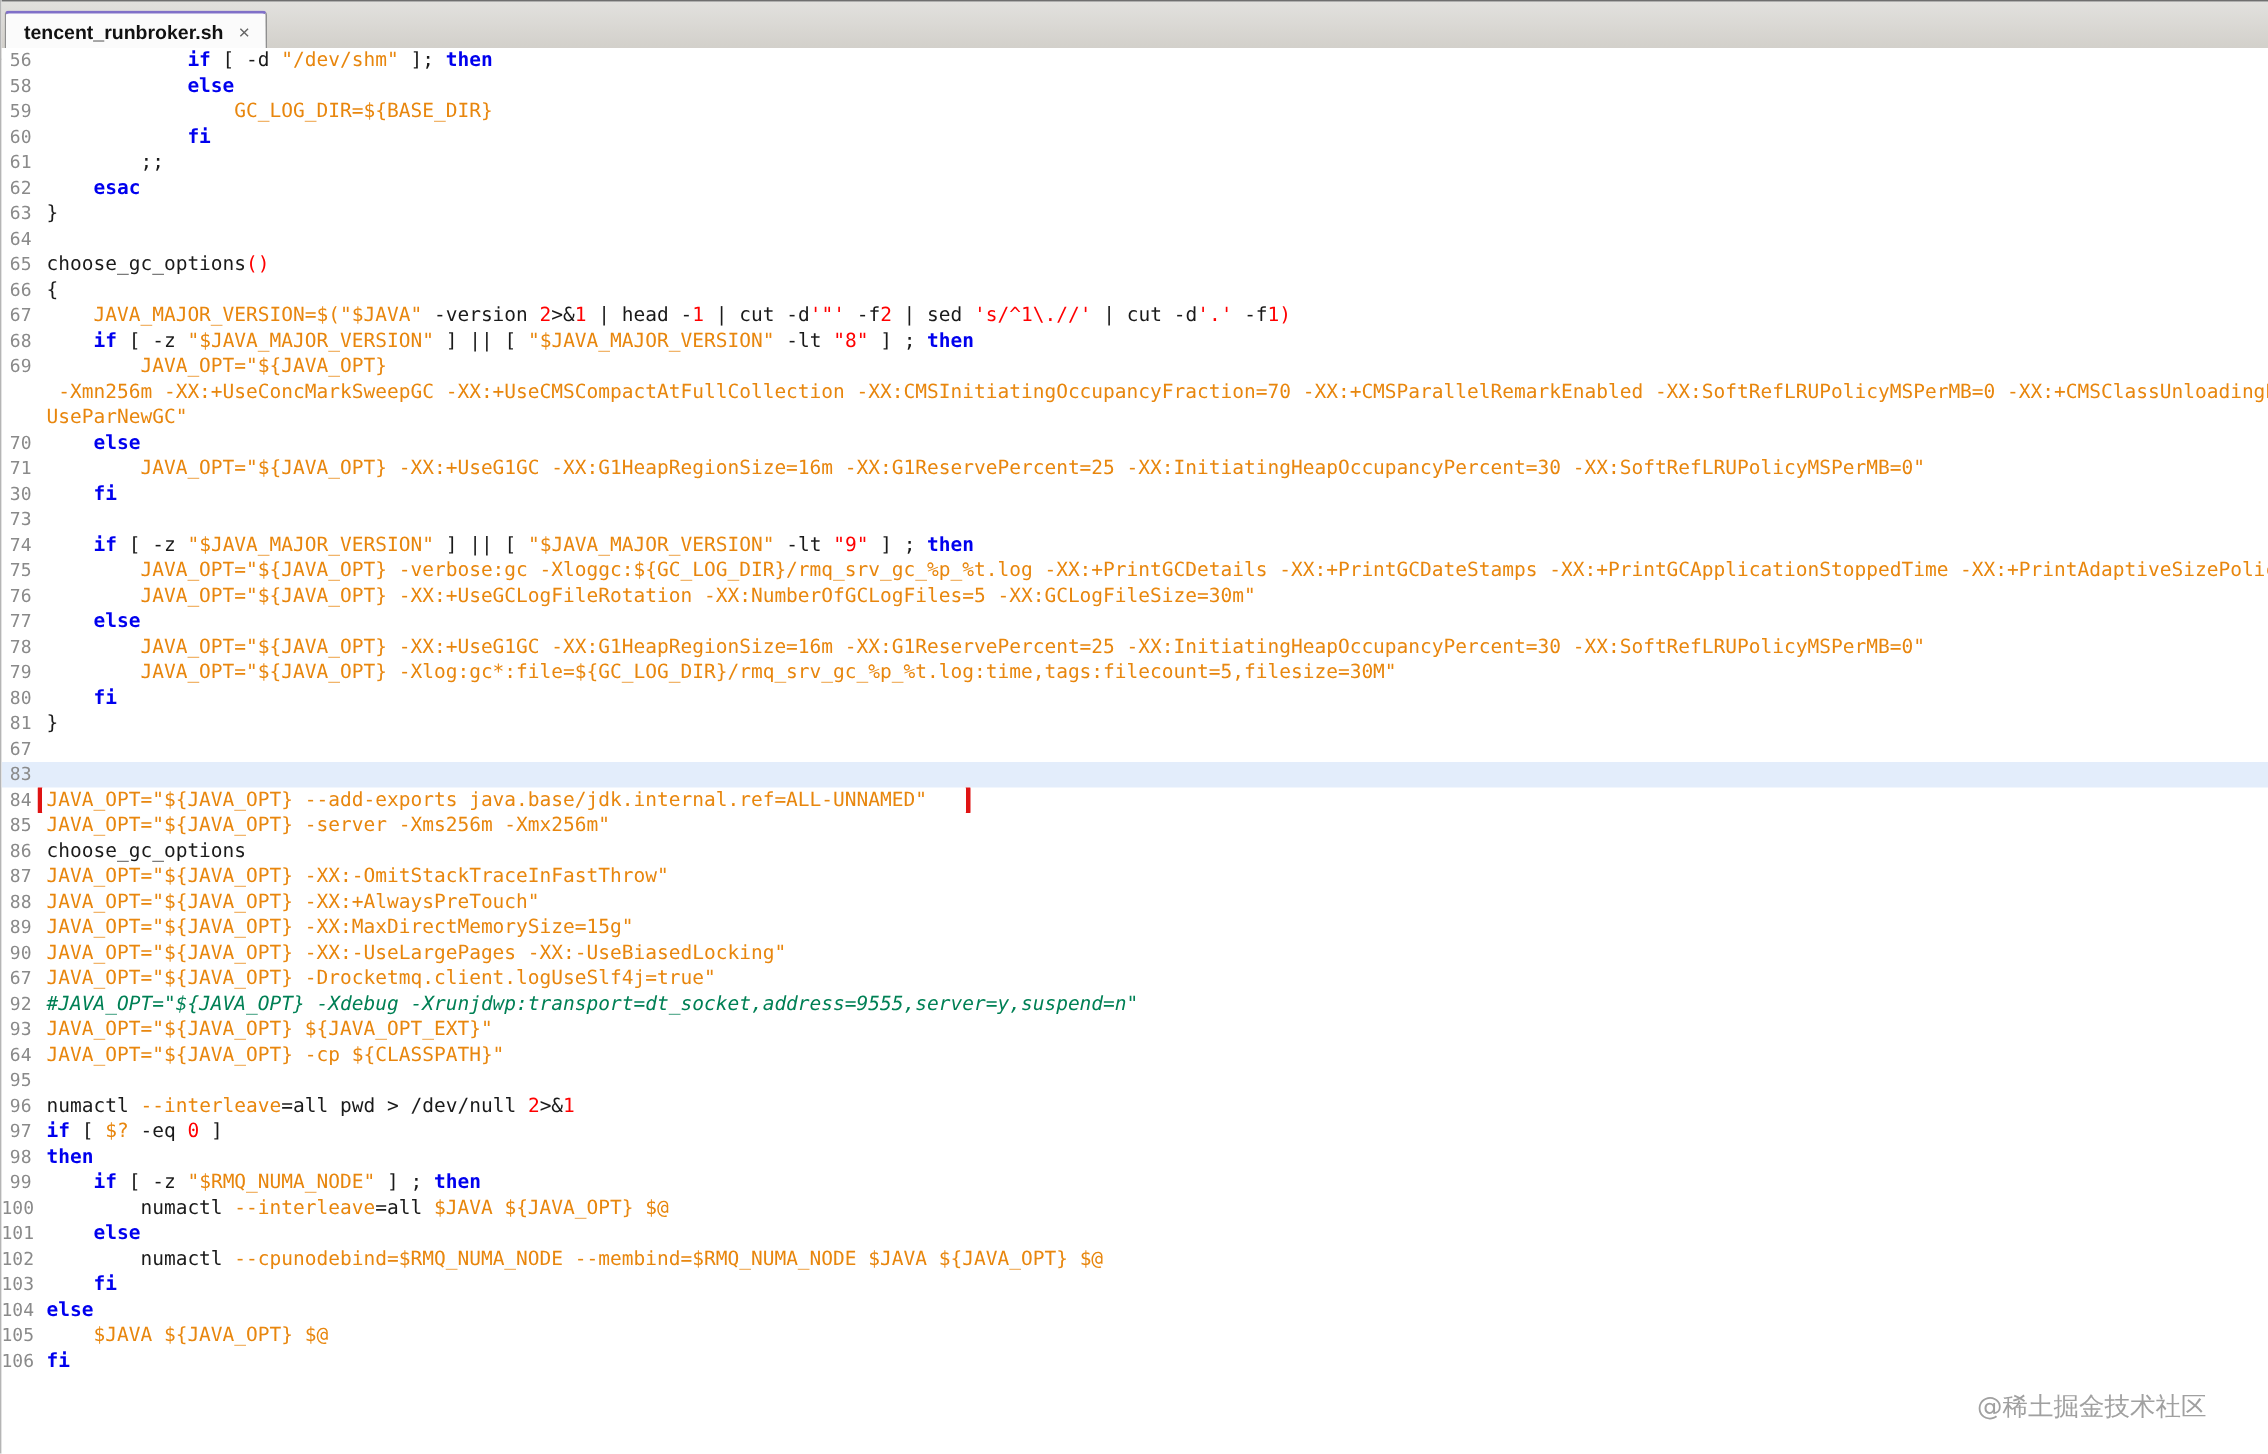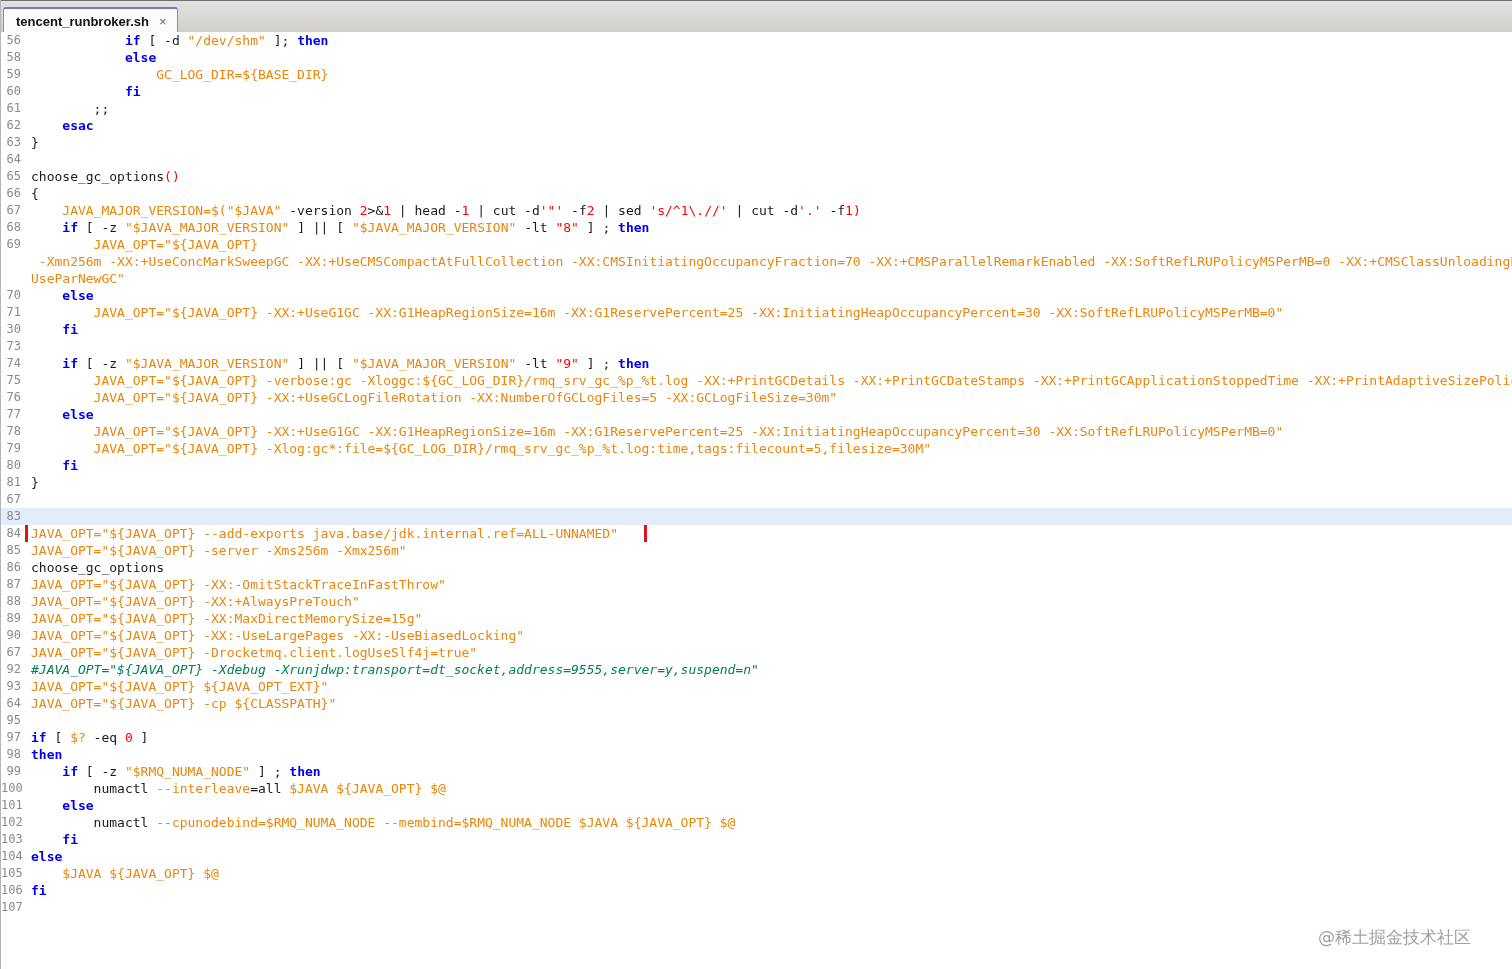--- a/index.html
+++ b/index.html
@@ -153,27 +153,27 @@
       <div class="row"><span class="gutter">86</span><span class="line"><span class="tk-p">choose_gc_options</span></span></div>
       <div class="row"><span class="gutter">87</span><span class="line"><span class="tk-v">JAVA_OPT="${JAVA_OPT} -XX:-OmitStackTraceInFastThrow"</span></span></div>
       <div class="row"><span class="gutter">88</span><span class="line"><span class="tk-v">JAVA_OPT="${JAVA_OPT} -XX:+AlwaysPreTouch"</span></span></div>
       <div class="row"><span class="gutter">89</span><span class="line"><span class="tk-v">JAVA_OPT="${JAVA_OPT} -XX:MaxDirectMemorySize=15g"</span></span></div>
       <div class="row"><span class="gutter">90</span><span class="line"><span class="tk-v">JAVA_OPT="${JAVA_OPT} -XX:-UseLargePages -XX:-UseBiasedLocking"</span></span></div>
       <div class="row"><span class="gutter">67</span><span class="line"><span class="tk-v">JAVA_OPT="${JAVA_OPT} -Drocketmq.client.logUseSlf4j=true"</span></span></div>
       <div class="row"><span class="gutter">92</span><span class="line"><span class="tk-c">#JAVA_OPT="${JAVA_OPT} -Xdebug -Xrunjdwp:transport=dt_socket,address=9555,server=y,suspend=n"</span></span></div>
       <div class="row"><span class="gutter">93</span><span class="line"><span class="tk-v">JAVA_OPT="${JAVA_OPT} ${JAVA_OPT_EXT}"</span></span></div>
       <div class="row"><span class="gutter">64</span><span class="line"><span class="tk-v">JAVA_OPT="${JAVA_OPT} -cp ${CLASSPATH}"</span></span></div>
       <div class="row"><span class="gutter">95</span><span class="line"></span></div>
+      <div class="row"><span class="gutter">96</span><span class="line"><span class="tk-p">numactl </span><span class="tk-v">--interleave</span><span class="tk-p">=all pwd &gt; /dev/null </span><span class="tk-r">2</span><span class="tk-p">&gt;&amp;</span><span class="tk-r">1</span></span></div>
       <div class="row"><span class="gutter">97</span><span class="line"><span class="tk-k">if</span><span class="tk-p"> [ </span><span class="tk-v">$?</span><span class="tk-p"> -eq </span><span class="tk-r">0</span><span class="tk-p"> ]</span></span></div>
       <div class="row"><span class="gutter">98</span><span class="line"><span class="tk-k">then</span></span></div>
       <div class="row"><span class="gutter">99</span><span class="line"><span class="tk-p">    </span><span class="tk-k">if</span><span class="tk-p"> [ -z </span><span class="tk-v">"$RMQ_NUMA_NODE"</span><span class="tk-p"> ] ; </span><span class="tk-k">then</span></span></div>
       <div class="row"><span class="gutter">100</span><span class="line"><span class="tk-p">        numactl </span><span class="tk-v">--interleave</span><span class="tk-p">=all </span><span class="tk-v">$JAVA ${JAVA_OPT} $@</span></span></div>
       <div class="row"><span class="gutter">101</span><span class="line"><span class="tk-p">    </span><span class="tk-k">else</span></span></div>
       <div class="row"><span class="gutter">102</span><span class="line"><span class="tk-p">        numactl </span><span class="tk-v">--cpunodebind=$RMQ_NUMA_NODE --membind=$RMQ_NUMA_NODE $JAVA ${JAVA_OPT} $@</span></span></div>
       <div class="row"><span class="gutter">103</span><span class="line"><span class="tk-p">    </span><span class="tk-k">fi</span></span></div>
       <div class="row"><span class="gutter">104</span><span class="line"><span class="tk-k">else</span></span></div>
       <div class="row"><span class="gutter">105</span><span class="line"><span class="tk-v">    $JAVA ${JAVA_OPT} $@</span></span></div>
       <div class="row"><span class="gutter">106</span><span class="line"><span class="tk-k">fi</span></span></div>
-      <div class="row"><span class="gutter">107</span><span class="line"></span></div>
     </div>
 </div>
 
 <div class="watermark">@稀土掘金技术社区</div>
 
 </body></html>

